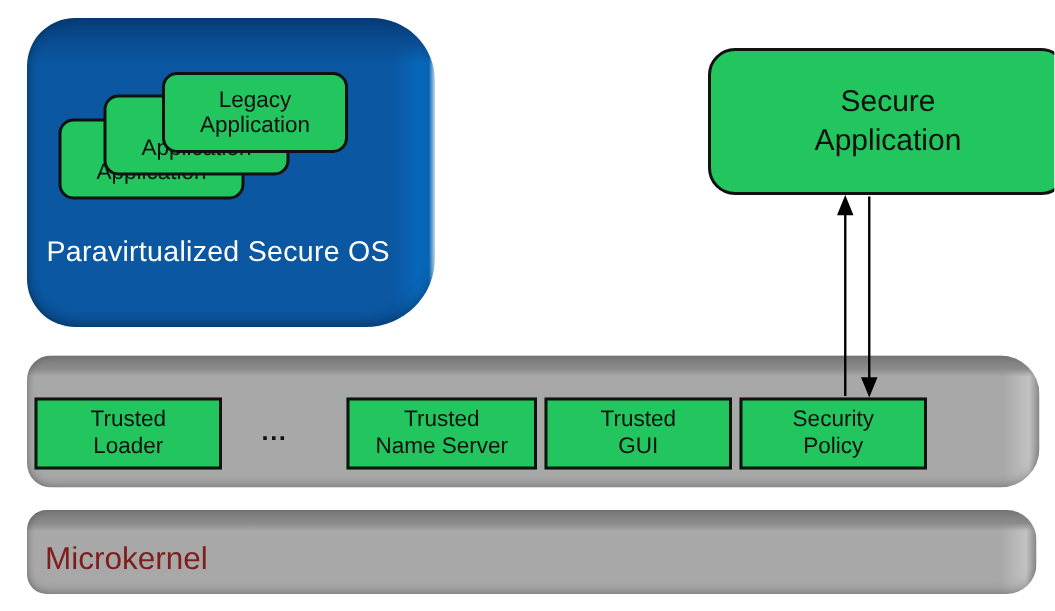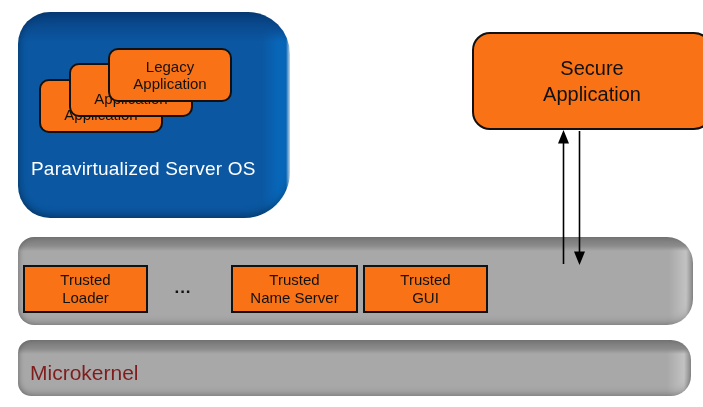--- a/index.html
+++ b/index.html
@@ -15,21 +15,21 @@
       linear-gradient(270deg,#CFE3F2 0px,#0866B8 4px,#0866B8 12px,#0B57A1 28px,#0B57A1 100%);
     box-shadow:inset 0 -7px 10px -5px rgba(0,0,0,0.35), inset 4px 0 8px -4px rgba(0,0,0,0.35);
   }
   .legacy-os-label{
     position:absolute;left:31px;top:158px;
     color:#FFFFFF;font-size:19px;letter-spacing:.2px;white-space:nowrap;
   }
 
   
   .card{
-    position:absolute;background:#f97316;border:2px solid #111;
+    position:absolute;background:#22c55e;border:2px solid #111;
     display:flex;align-items:center;justify-content:center;text-align:center;
     color:#111;white-space:pre-line;box-sizing:border-box;
   }
   .app-card{width:124px;height:54px;border-radius:10px;font-size:15px;line-height:1.15;}
   .app-back{left:39px;top:79px;z-index:1;}
   .app-mid{left:69px;top:63px;z-index:2;}
   .app-front{left:108px;top:48px;z-index:3;}
 
   .secure-app{
     left:472px;top:32px;width:240px;height:98px;border-radius:18px;
@@ -75,21 +75,21 @@
   </div>
   <div class="card app-card app-mid">
     <span>Legacy
 Application</span>
   </div>
   <div class="card app-card app-front">
     <span>Legacy
 Application</span>
   </div>
 
-  <div class="legacy-os-label">Paravirtualized Server OS</div>
+  <div class="legacy-os-label">Paravirtualized Secure OS</div>
 
   <div class="card secure-app">
     <span>Secure
 Application</span>
   </div>
 
   <div class="bar trusted-bar"></div>
 
   <div class="card trusted-card t-loader">
     <span>Trusted
@@ -97,20 +97,24 @@
   </div>
   <div class="ellipsis">...</div>
   <div class="card trusted-card t-nameserver">
     <span>Trusted
 Name Server</span>
   </div>
   <div class="card trusted-card t-gui">
     <span>Trusted
 GUI</span>
   </div>
+  <div class="card trusted-card t-policy">
+    <span>Security
+Policy</span>
+  </div>
 
   <div class="bar microkernel-bar"></div>
   <div class="microkernel-label">Microkernel</div>
 
   <svg class="arrows" viewBox="0 0 703 407">
     <g>
       <line x1="563.5" y1="264" x2="563.5" y2="142" stroke="#000" stroke-width="1.6"></line>
       <polygon points="563.5,130 558,143.5 569,143.5" fill="#000"></polygon>
     </g>
     <g>

